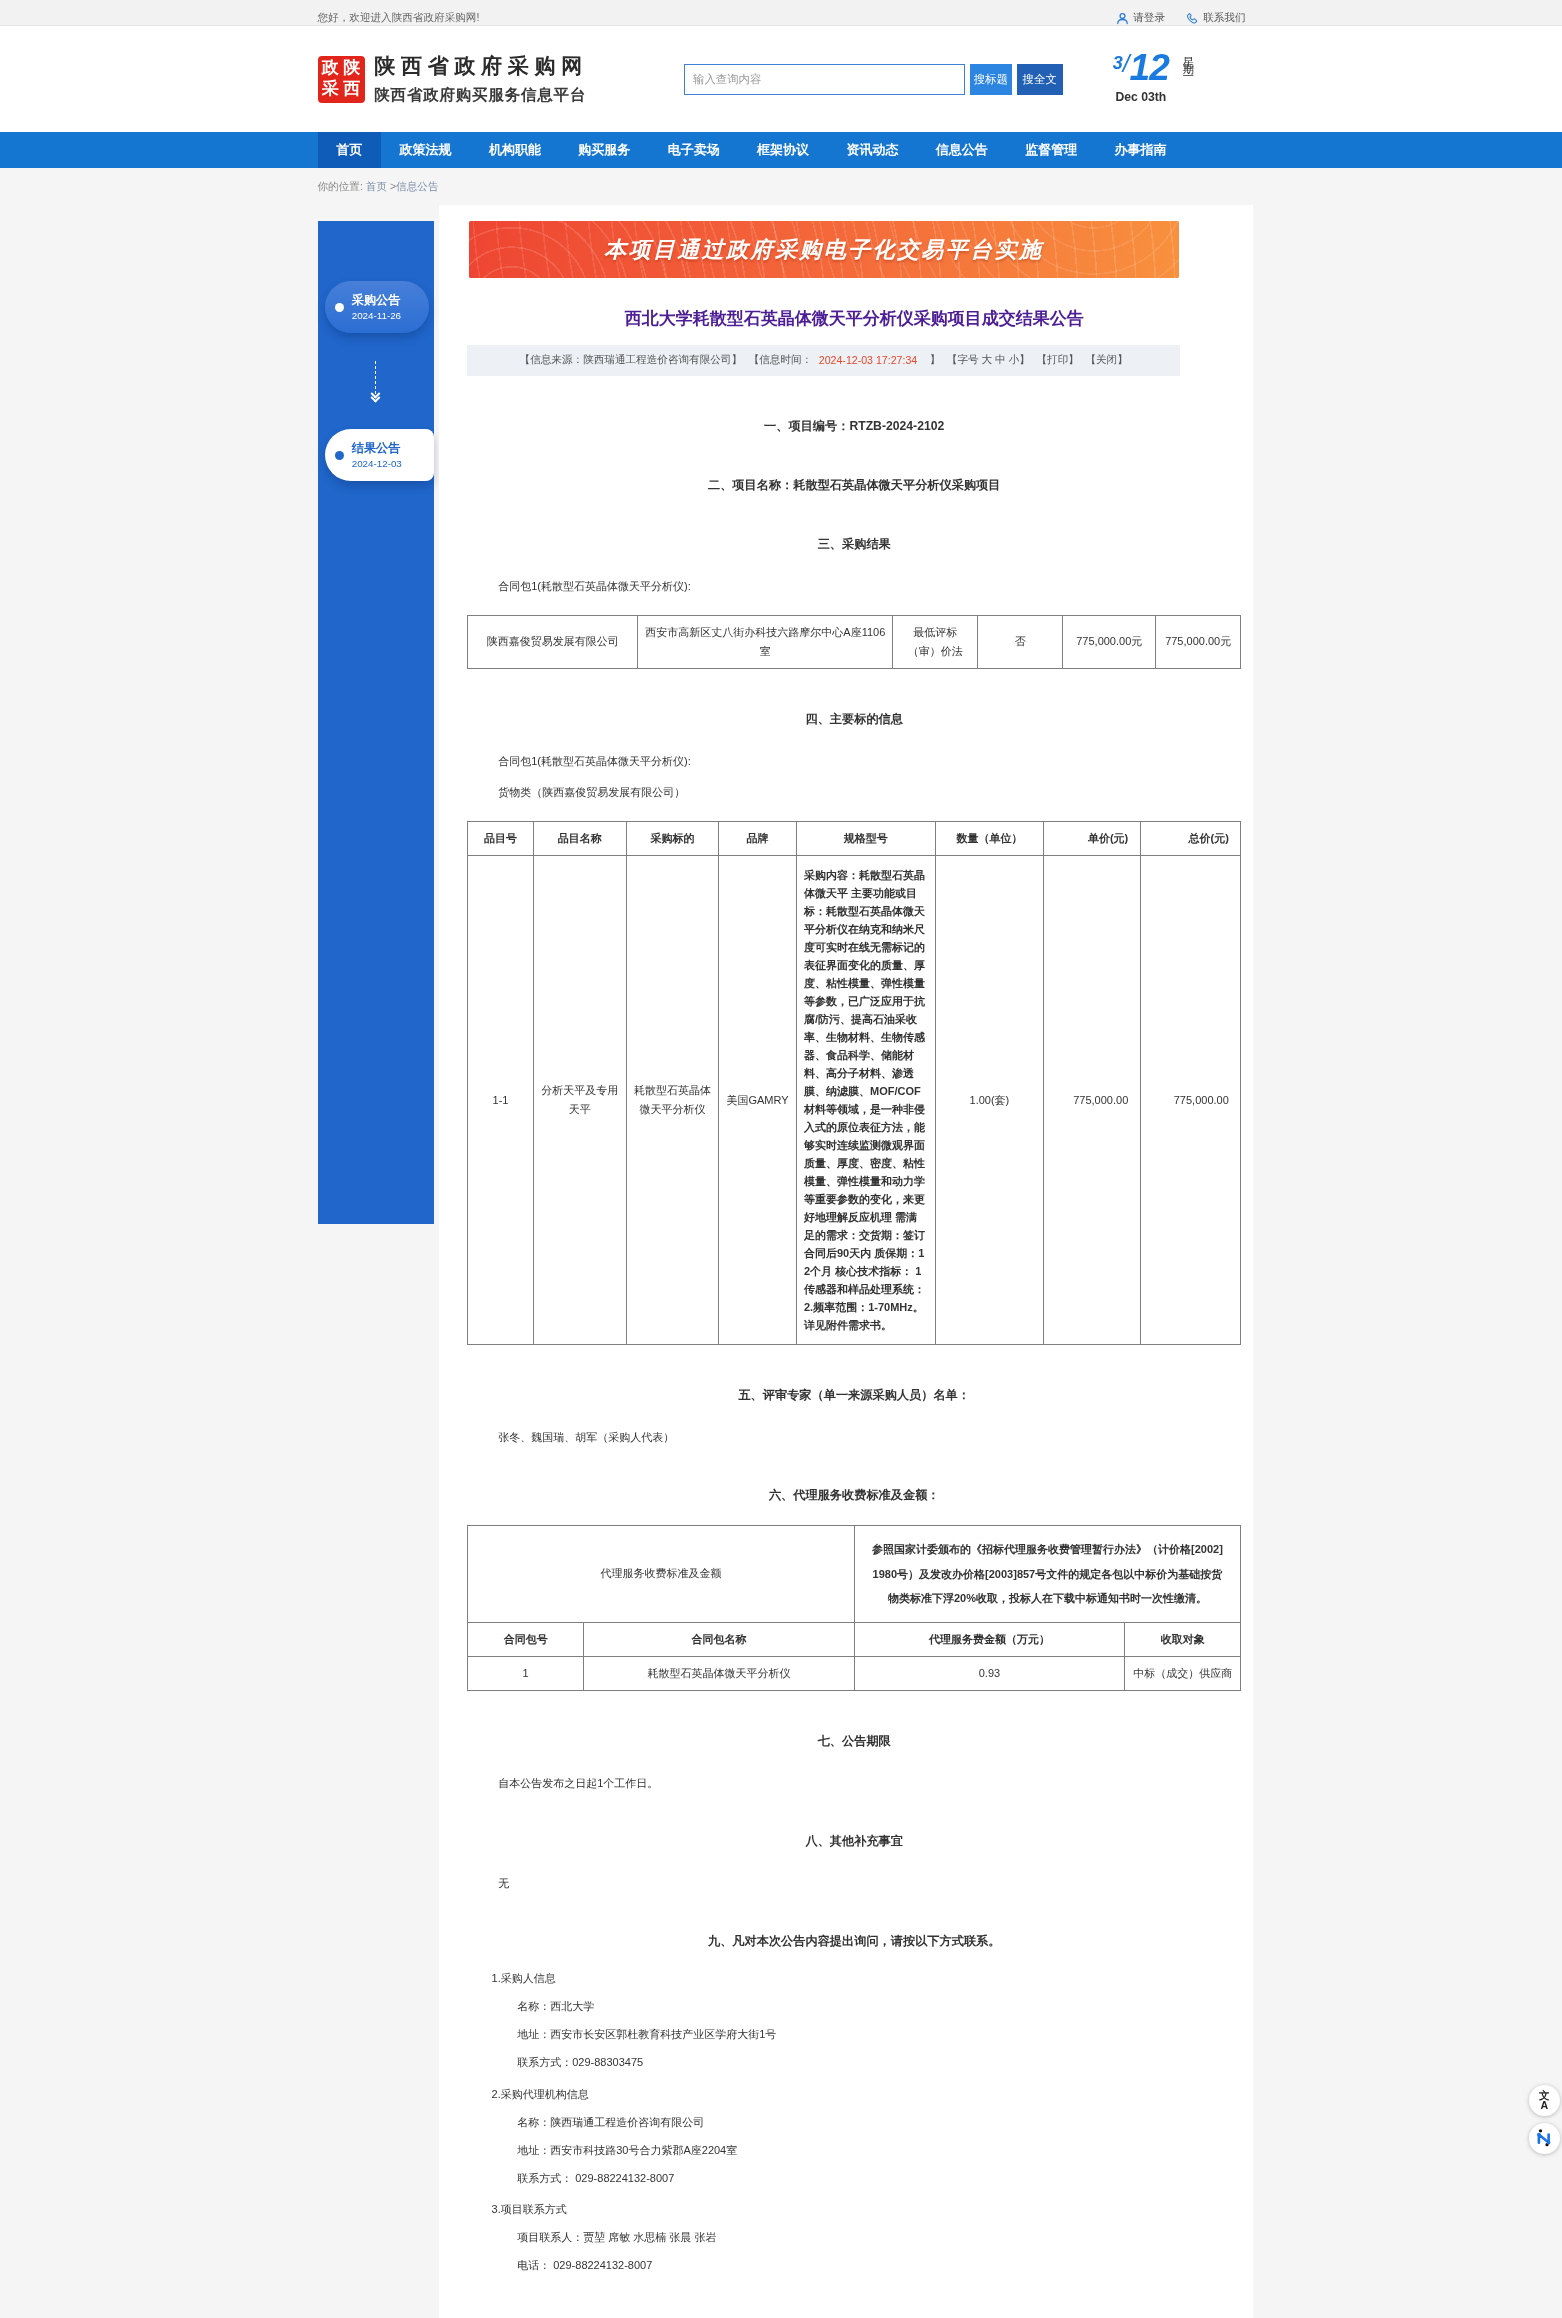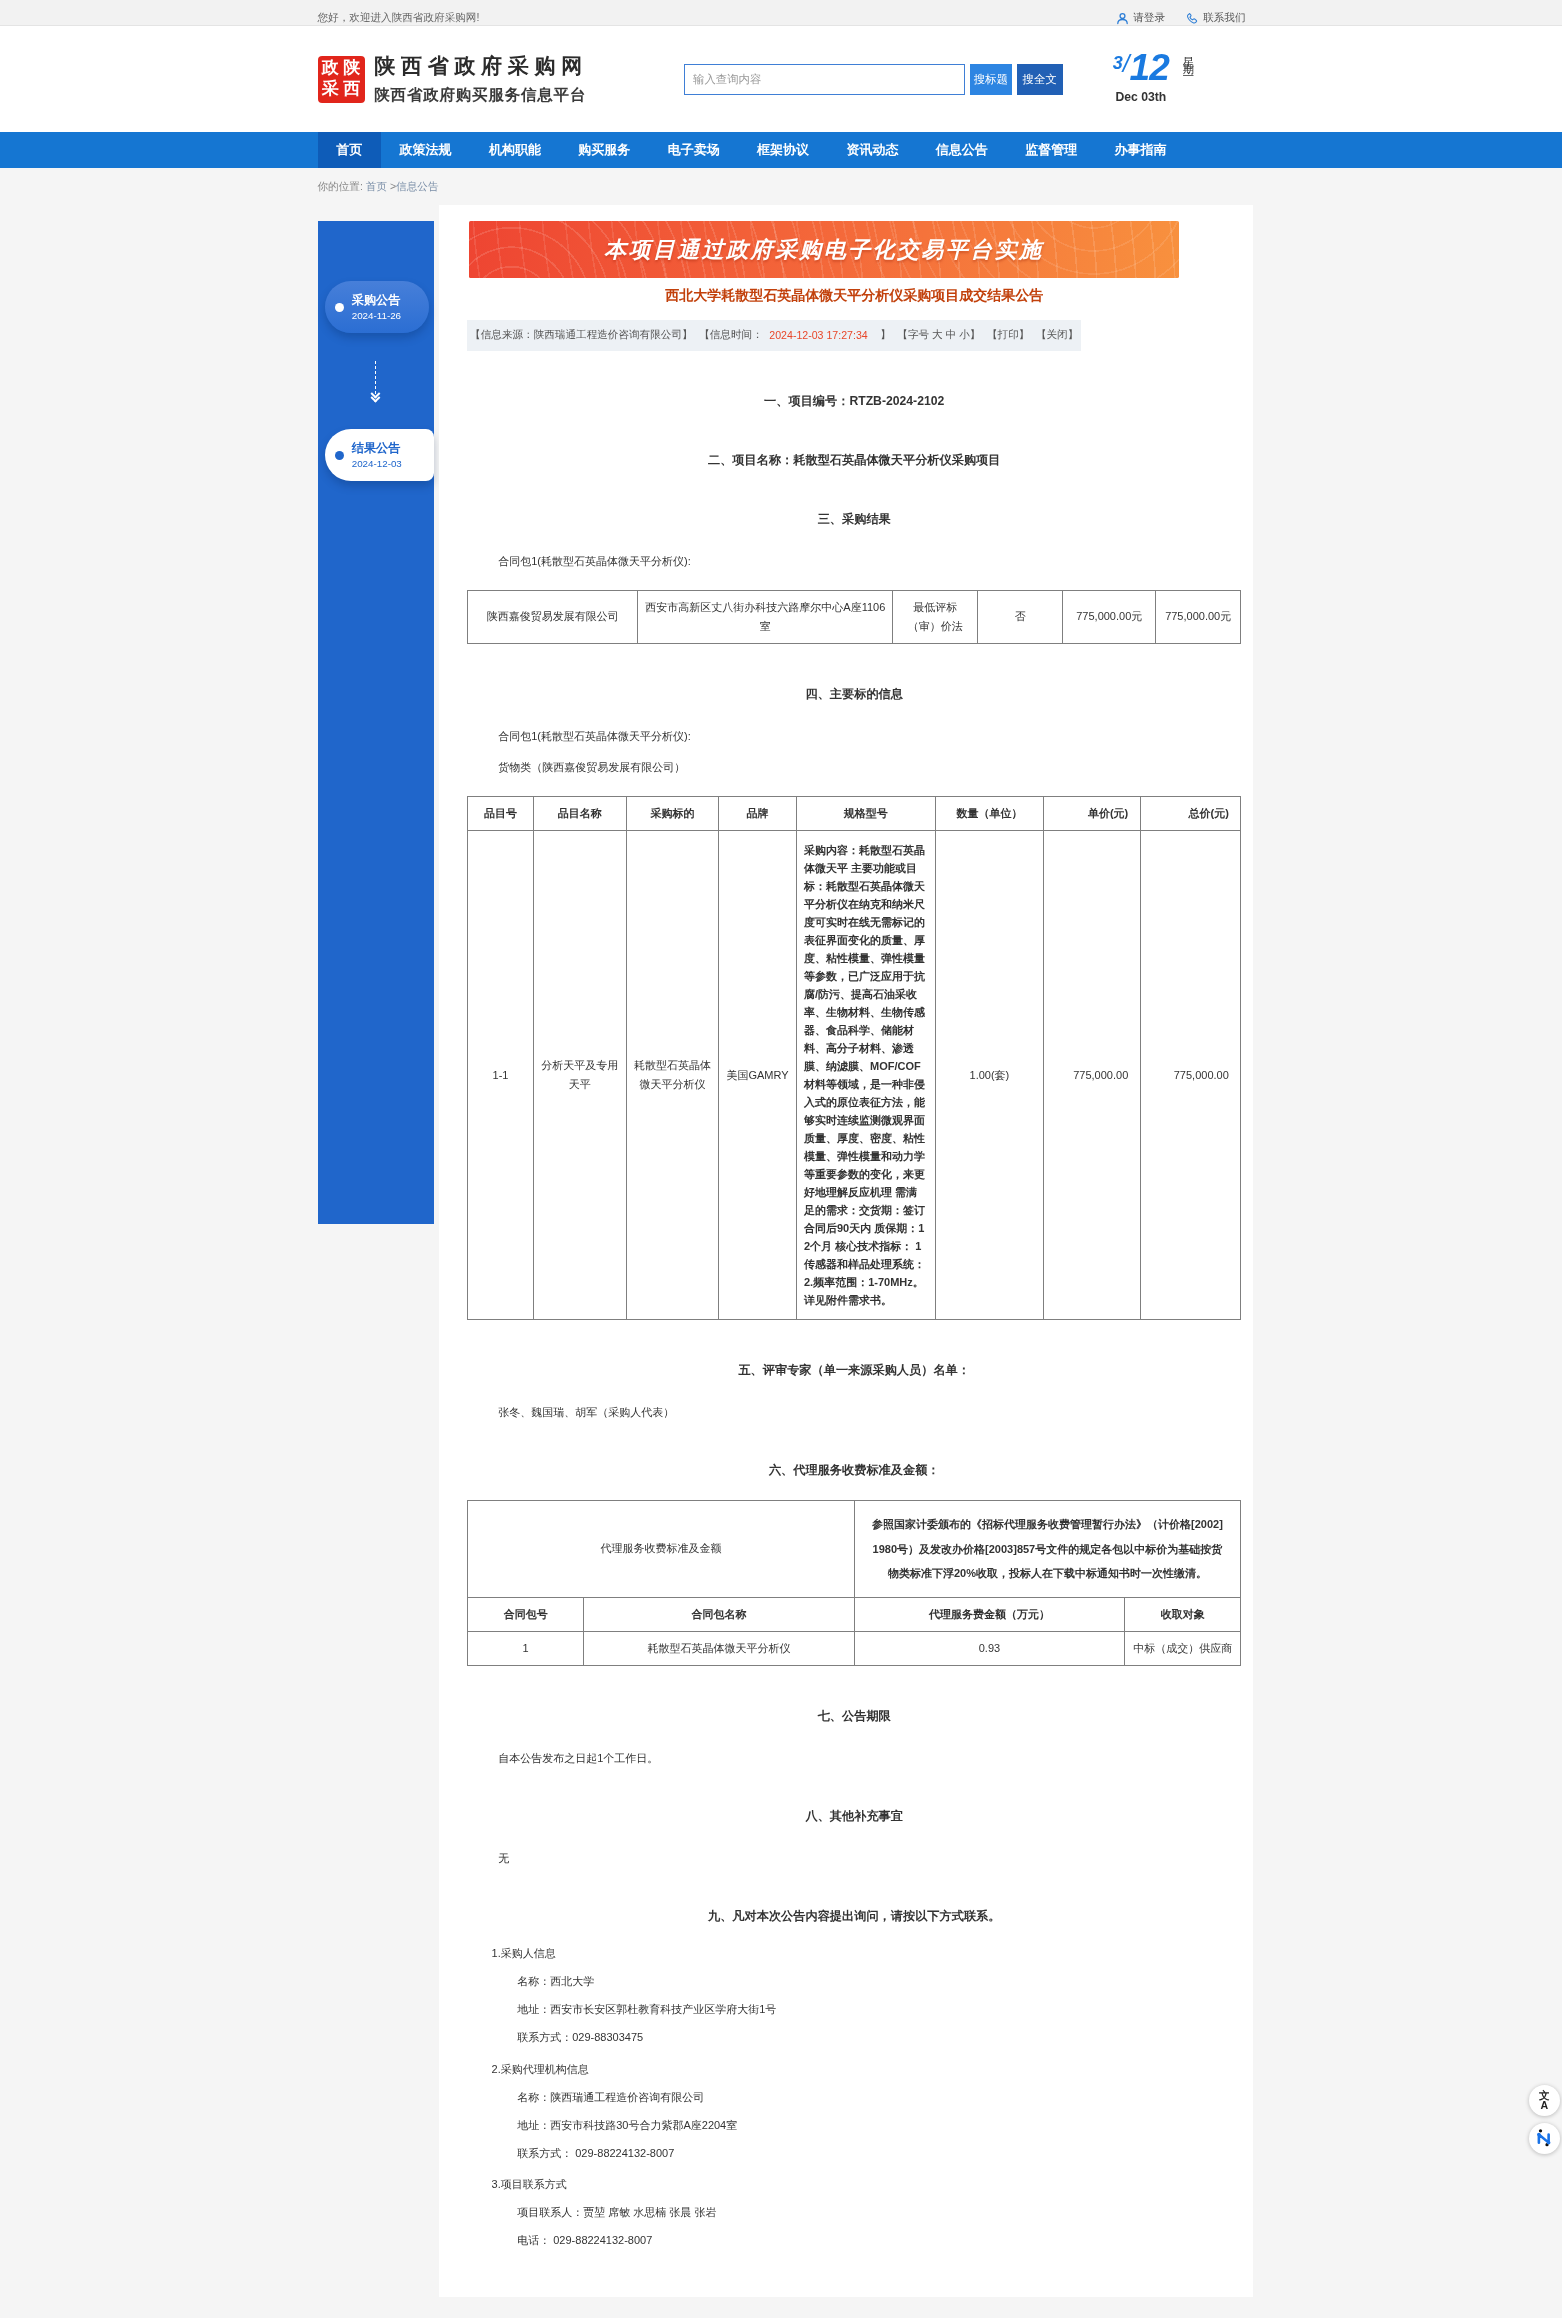--- a/index.html
+++ b/index.html
@@ -68,22 +68,22 @@
 
   
   .card { flex:1; background:#fff; margin-left:5.7px; min-height:1987px; padding:0 11.4px 49px 28px; }
   .banner { margin:16.3px auto 0 1.6px; width:710px; height:57px; border-radius:1.6px;
     background:
       repeating-radial-gradient(circle at 6% 150%, rgba(255,255,255,.13) 0 1.6px, transparent 1.6px 19.5px),
       repeating-radial-gradient(circle at 88% -70%, rgba(255,255,255,.10) 0 1.6px, transparent 1.6px 23px),
       linear-gradient(95deg,#ee4532,#f4693a 52%,#f8913e);
     color:#fff; font-size:22px; font-weight:bold; font-style:italic; letter-spacing:2.4px;
     line-height:57px; text-align:center; text-shadow:0 1.6px 2.4px rgba(150,30,0,.35); }
-  .doc-title { margin-top:9px; text-align:center; font-size:14px; font-weight:bold; color:#c2410c; }
-  .meta { margin-top:14.6px; width:614px; height:31px; background:#edf1f5; display:flex; align-items:center; justify-content:center; font-size:10.6px; color:#555; }
+  .doc-title { margin-top:29px; text-align:center; font-size:17px; font-weight:bold; color:#4c1d95; }
+  .meta { margin-top:14.6px; width:713px; height:31px; background:#edf1f5; display:flex; align-items:center; justify-content:center; font-size:10.6px; color:#555; }
   .meta span { margin:0 3.3px; white-space:pre; }
   .meta .red { color:#e8472a; }
   .meta .act { cursor:pointer; }
 
   .sec-h { margin-top:42px; font-size:12.2px; font-weight:bold; color:#333;text-align:center; }
   .sub { margin-top:26px; margin-left:31px; font-size:11px; color:#333; }
   .detail { margin-top:13px; margin-left:50px; font-size:11px; color:#333; }
   .num-title { margin-top:16.3px; margin-left:24.4px; font-size:11px; color:#333; }
 
   table { border-collapse:collapse; width:774px; margin-top:21px; table-layout:fixed; }

